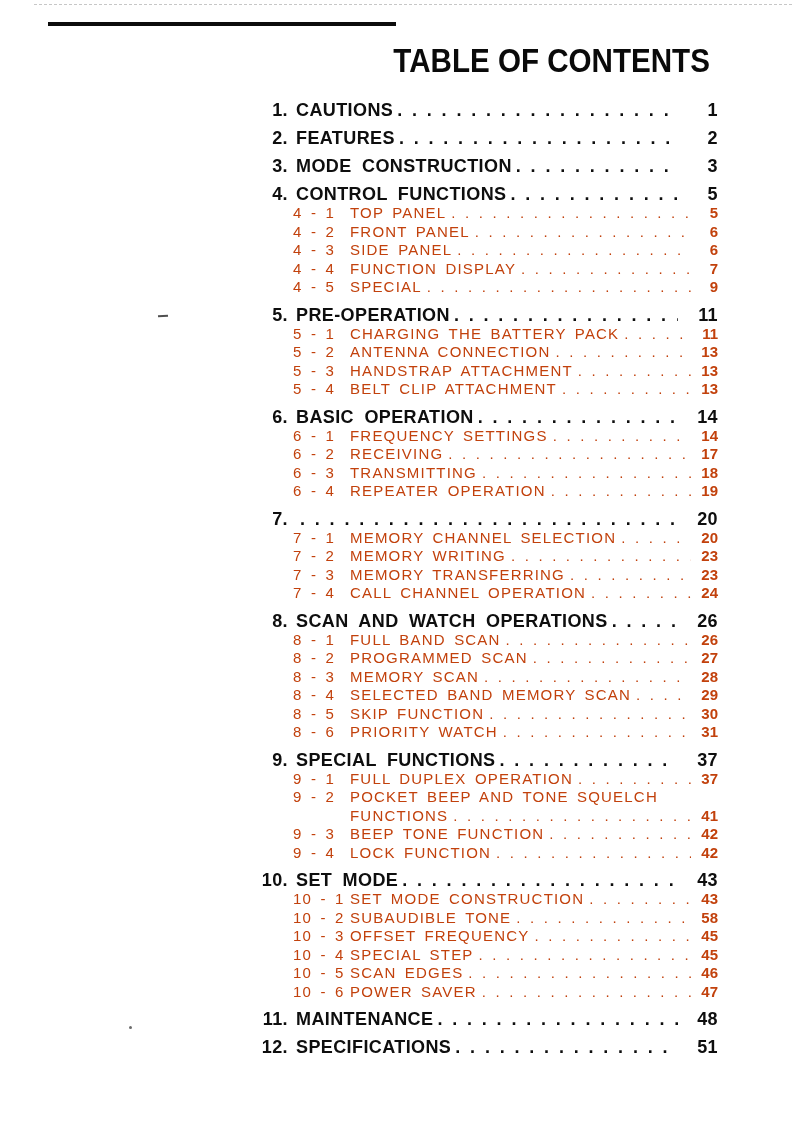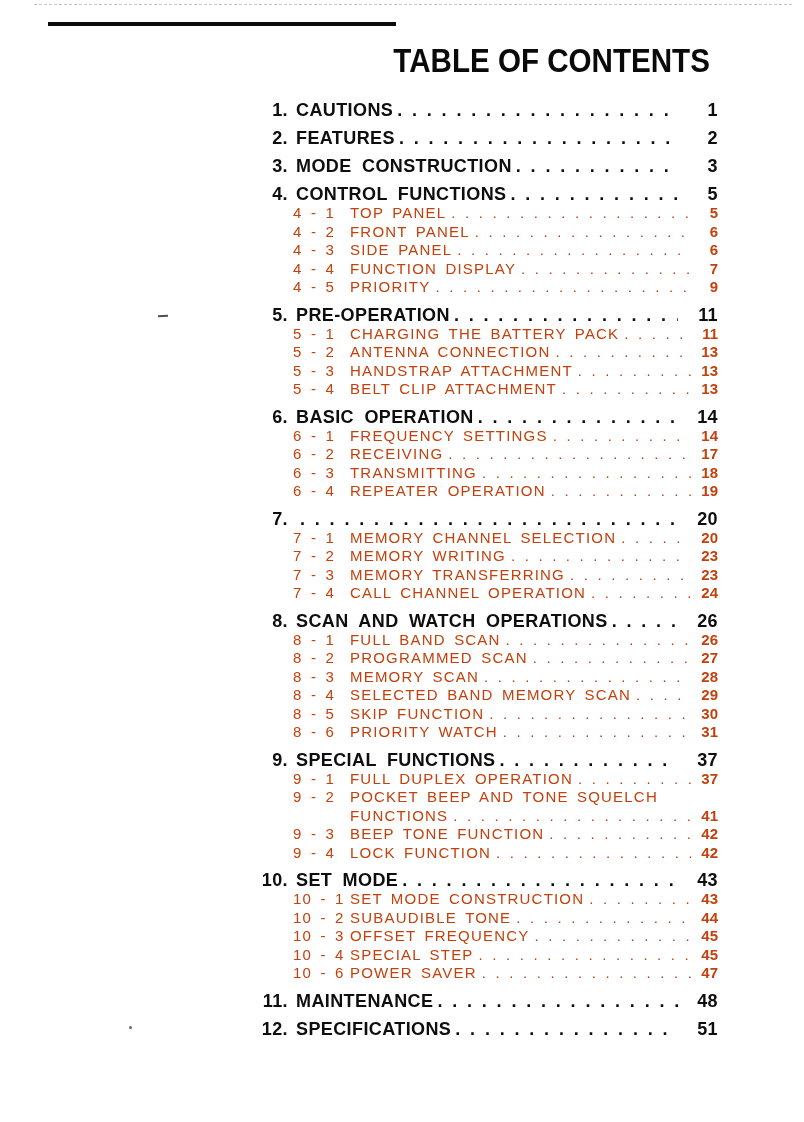--- a/index.html
+++ b/index.html
@@ -118,21 +118,21 @@
           <span class="page-sub">6</span>
         </div>
         <div class="row row-sub">
           <span class="num-sub">4 - 4</span>
           <span class="label">FUNCTION DISPLAY</span>
           <span class="leader leader-sub"></span>
           <span class="page-sub">7</span>
         </div>
         <div class="row row-sub">
           <span class="num-sub">4 - 5</span>
-          <span class="label">PRIORITY</span>
+          <span class="label">SPECIAL</span>
           <span class="leader leader-sub"></span>
           <span class="page-sub">9</span>
         </div>
       </div>
       <div class="section">
         <div class="row row-main">
           <span class="num-main">5.</span>
           <span class="label">PRE-OPERATION</span>
           <span class="leader leader-main"></span>
           <span class="page-main">11</span>
@@ -315,33 +315,39 @@
         <div class="row row-sub">
           <span class="num-sub">10 - 1</span>
           <span class="label">SET MODE CONSTRUCTION</span>
           <span class="leader leader-sub"></span>
           <span class="page-sub">43</span>
         </div>
         <div class="row row-sub">
           <span class="num-sub">10 - 2</span>
           <span class="label">SUBAUDIBLE TONE</span>
           <span class="leader leader-sub"></span>
-          <span class="page-sub">44</span>
+          <span class="page-sub">58</span>
         </div>
         <div class="row row-sub">
           <span class="num-sub">10 - 3</span>
           <span class="label">OFFSET FREQUENCY</span>
           <span class="leader leader-sub"></span>
           <span class="page-sub">45</span>
         </div>
         <div class="row row-sub">
           <span class="num-sub">10 - 4</span>
           <span class="label">SPECIAL STEP</span>
           <span class="leader leader-sub"></span>
           <span class="page-sub">45</span>
+        </div>
+        <div class="row row-sub">
+          <span class="num-sub">10 - 5</span>
+          <span class="label">SCAN EDGES</span>
+          <span class="leader leader-sub"></span>
+          <span class="page-sub">46</span>
         </div>
         <div class="row row-sub">
           <span class="num-sub">10 - 6</span>
           <span class="label">POWER SAVER</span>
           <span class="leader leader-sub"></span>
           <span class="page-sub">47</span>
         </div>
       </div>
       <div class="section">
         <div class="row row-main">

